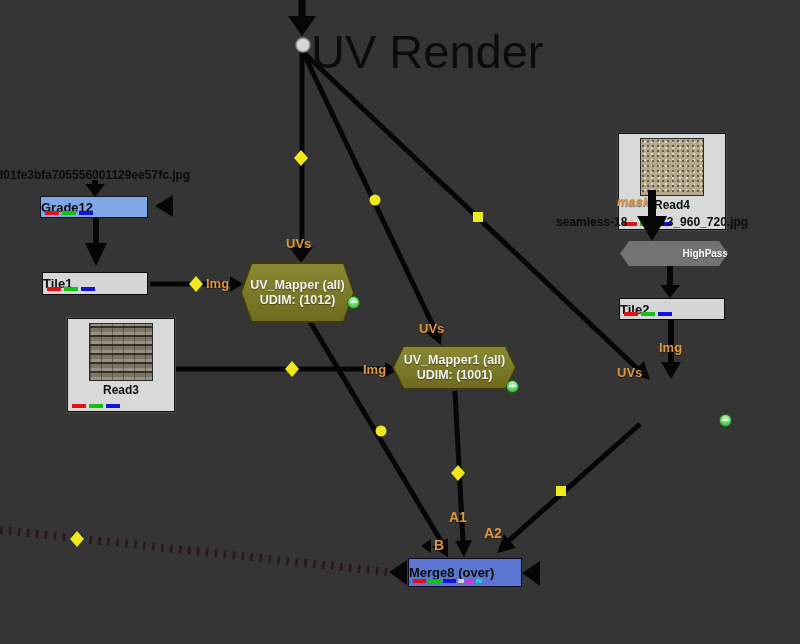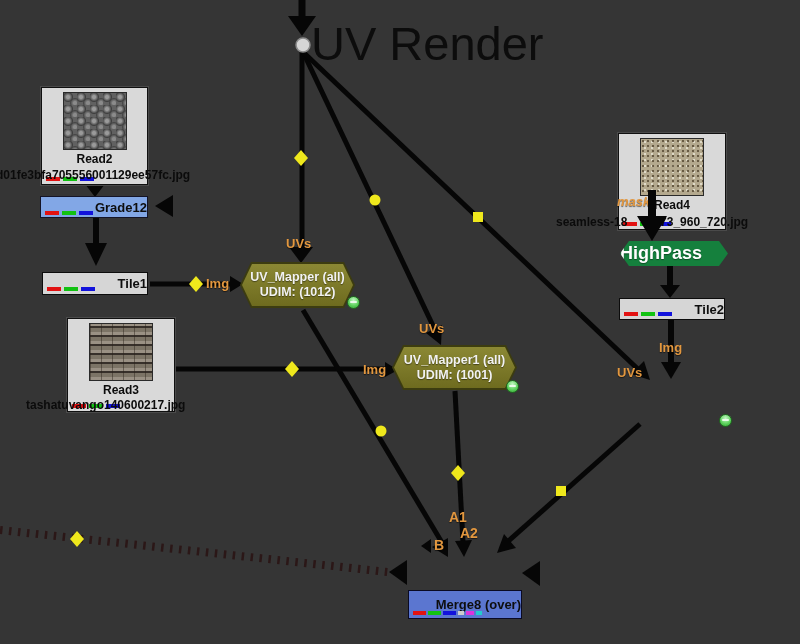--- a/index.html
+++ b/index.html
@@ -4,21 +4,21 @@
 <style>
   html,body{margin:0;padding:0;}
   body{width:800px;height:644px;overflow:hidden;background:#353535;
        font-family:"Liberation Sans",sans-serif;}
   .canvas{position:relative;width:800px;height:644px;background:#353535;}
   .layer{position:absolute;left:0;top:0;pointer-events:none;}
   .z1{z-index:1;} .z3{z-index:3;}
 
   
   .node{position:absolute;box-sizing:border-box;display:flex;align-items:center;
-        justify-content:flex-end;border:1px solid #0c0c0c;
+        justify-content:flex-start;border:1px solid #0c0c0c;
         font-weight:bold;font-size:13px;color:#0d0d0d;z-index:2;}
   .read{flex-direction:column;justify-content:flex-start;background:#d9d9d9;
         padding-top:4px;border:1px solid #101010;box-shadow:0 0 0 1px #4a4a4a;}
   .read .rlabel{margin-top:2px;font-size:12px;}
   .thumb{width:62px;height:56px;border:1px solid #2a2a2a;}
   .thumb-pebbles{background-color:#616161;
      background-image:
        radial-gradient(circle at 4px 4px,#9a9a9a 1.5px,#3f3f3f 4.5px,rgba(0,0,0,0) 5.5px),
        radial-gradient(circle at 11px 10px,#8b8b8b 1.5px,#474747 4.5px,rgba(0,0,0,0) 5.5px);
      background-size:13px 12px;}
@@ -27,48 +27,48 @@
        repeating-linear-gradient(90deg,rgba(40,32,24,.45) 0 1.5px,rgba(0,0,0,0) 1.5px 11px),
        repeating-linear-gradient(0deg,#9a9184 0 3px,#7c7466 3px 7px,#37302a 7px 9px),
        linear-gradient(#8d8578,#6e6759);}
   .thumb-sand{background-color:#b4a98e;
      background-image:
        radial-gradient(circle at 2px 2px,rgba(70,58,36,.7) .8px,rgba(0,0,0,0) 1.6px),
        radial-gradient(circle at 4px 3px,rgba(255,252,240,.6) .7px,rgba(0,0,0,0) 1.4px);
      background-size:5px 5px,7px 6px;}
   .gray{background:#d6d6d6;}
   .grade{background:#82a7e6;border:1px solid #141427;}
-  .merge{background:#5b76d0;border:1px solid #0a0a24;font-size:13px;margin-top:32px;}
+  .merge{background:#5b76d0;border:1px solid #0a0a24;font-size:13px;}
 
   
   .strips{position:absolute;left:4px;bottom:3px;display:flex;gap:3px;height:4px;z-index:3;}
   .strip{height:4px;}
 
   
   .mapper{position:absolute;z-index:2;display:flex;
     clip-path:polygon(11px 0,calc(100% - 11px) 0,100% 50%,calc(100% - 11px) 100%,11px 100%,0 50%);
     background:#3c3c10;padding:2px;box-sizing:border-box;}
   .mapper-in{flex:1;display:flex;flex-direction:column;align-items:center;justify-content:center;
     clip-path:polygon(10px 0,calc(100% - 10px) 0,100% 50%,calc(100% - 10px) 100%,10px 100%,0 50%);
     background:linear-gradient(#8b8834,#6e6b1f);color:#f2f2f2;
     font-weight:bold;font-size:12.5px;line-height:15px;text-shadow:0 1px 1px rgba(0,0,0,.45);}
-  .highpass{position:absolute;z-index:2;display:flex;align-items:center;justify-content:flex-start;
+  .highpass{position:absolute;z-index:2;display:flex;align-items:center;justify-content:flex-end;
     clip-path:polygon(9px 0,calc(100% - 9px) 0,100% 50%,calc(100% - 9px) 100%,9px 100%,0 50%);
-    background:#15803d;color:#ffffff;font-weight:bold;font-size:18px;
+    background:#737373;color:#ffffff;font-weight:bold;font-size:10px;
     text-shadow:0 1px 1px rgba(0,0,0,.4);}
 
   
   .ind{position:absolute;width:11px;height:11px;border-radius:50%;z-index:3;
     background:radial-gradient(circle at 50% 30%,#c6f8c6,#58cf58 60%,#37a037);
     border:1px solid #1f6b1f;}
   .ind::after{content:"";position:absolute;left:2px;right:2px;top:4px;height:2px;
     background:#eafaea;border-radius:1px;}
 
   
-  .title{position:absolute;left:311px;top:16px;z-index:2;color:#0c0c0c;
+  .title{position:absolute;left:311px;top:24px;z-index:2;color:#0c0c0c;
     font-size:47px;font-weight:400;letter-spacing:0px;}
   .fname{position:absolute;z-index:3;color:#0b0b0b;font-size:12px;font-weight:bold;
     white-space:nowrap;}
   .plabel{position:absolute;z-index:2;color:#e2973f;font-size:13px;font-weight:bold;
     text-shadow:0 1px 1px rgba(0,0,0,.55);white-space:nowrap;}
   .spacer{display:inline-block;width:26px;}
 </style>
 </head>
 <body>
 
@@ -158,29 +158,20 @@
       <polygon points="292,361 299,369 292,377 285,369"></polygon>
       <circle cx="381" cy="431" r="5.5"></circle>
       <polygon points="458,465 465,473 458,481 451,473"></polygon>
       <rect x="556" y="486" width="10" height="10"></rect>
       <polygon points="77,531 84,539 77,547 70,539"></polygon>
     </g>
   </svg>
 
   <div class="title">UV Render</div>
 
-  <div class="node read" style="left:41px;top:87px;width:107px;height:98px;">
-    <div class="thumb thumb-pebbles"></div>
-    <div class="rlabel">Read2</div>
-    <div class="strips">
-      <span class="strip" style="width:14px;background:#e21212"></span>
-      <span class="strip" style="width:14px;background:#12c212"></span>
-      <span class="strip" style="width:14px;background:#1212dc"></span>
-    </div>
-  </div>
   <div class="fname" style="left:-4px;top:168px;">d01fe3bfa705556001129ee57fc.jpg</div>
 
   <div class="node grade" style="left:40px;top:196px;width:108px;height:22px;">
     <span>Grade12</span>
     <div class="strips" style="bottom:2px;">
       <span class="strip" style="width:14px;background:#e21212"></span>
       <span class="strip" style="width:14px;background:#12c212"></span>
       <span class="strip" style="width:14px;background:#1212dc"></span>
     </div>
   </div>
@@ -196,23 +187,22 @@
 
   <div class="node read" style="left:67px;top:318px;width:108px;height:94px;">
     <div class="thumb thumb-stone"></div>
     <div class="rlabel">Read3</div>
     <div class="strips">
       <span class="strip" style="width:14px;background:#e21212"></span>
       <span class="strip" style="width:14px;background:#12c212"></span>
       <span class="strip" style="width:14px;background:#1212dc"></span>
     </div>
   </div>
-  <div class="fname" style="left:26px;top:398px;">tashatuvango140600217.jpg</div>
-
-  <div class="mapper" style="left:240px;top:262px;width:115px;height:46px;">
+
+  <div class="mapper" style="left:240px;top:262px;width:115px;height:61px;">
     <div class="mapper-in">
       <span>UV_Mapper (all)</span>
       <span>UDIM: (1012)</span>
     </div>
   </div>
   <div class="ind" style="left:347px;top:296px;"></div>
 
   <div class="mapper" style="left:392px;top:345px;width:125px;height:45px;">
     <div class="mapper-in">
       <span>UV_Mapper1 (all)</span>
@@ -262,21 +252,21 @@
     </div>
   </div>
 
   <div class="plabel" style="left:286px;top:236px;">UVs</div>
   <div class="plabel" style="left:419px;top:321px;">UVs</div>
   <div class="plabel" style="left:617px;top:365px;">UVs</div>
   <div class="plabel" style="left:206px;top:276px;">Img</div>
   <div class="plabel" style="left:363px;top:362px;">Img</div>
   <div class="plabel" style="left:659px;top:340px;">Img</div>
   <div class="plabel" style="left:449px;top:509px;font-size:14px;">A1</div>
-  <div class="plabel" style="left:460px;top:525px;font-size:14px;">A2</div>
+  <div class="plabel" style="left:484px;top:525px;font-size:14px;">A2</div>
   <div class="plabel" style="left:434px;top:537px;font-size:14px;">B</div>
 
   <svg class="layer z3" width="800" height="644" viewBox="0 0 800 644">
     <g fill="#060606" stroke="#060606">
       <line x1="652" y1="190" x2="652" y2="220" stroke-width="8"></line>
       <polygon points="637,216 667,216 652,241" stroke="none"></polygon>
     </g>
     <circle cx="303" cy="45" r="7" fill="#d6d6d6" stroke="#8a8a8a" stroke-width="1.5"></circle>
   </svg>
 

